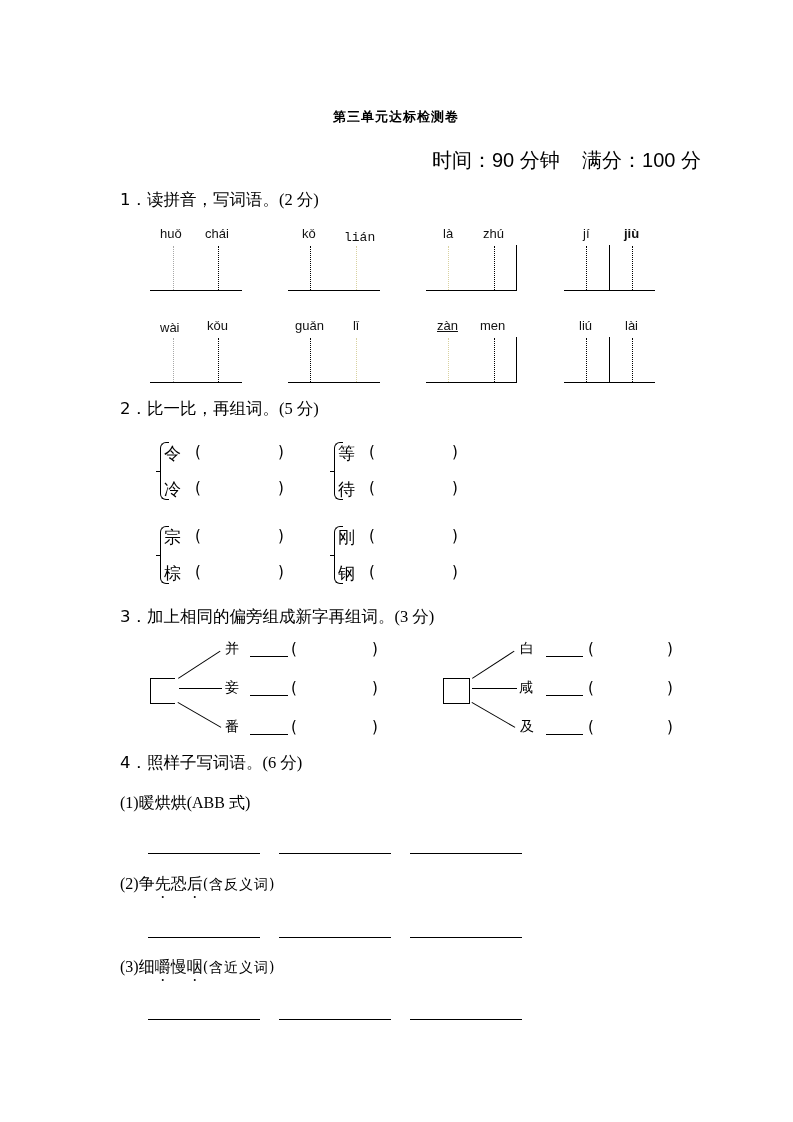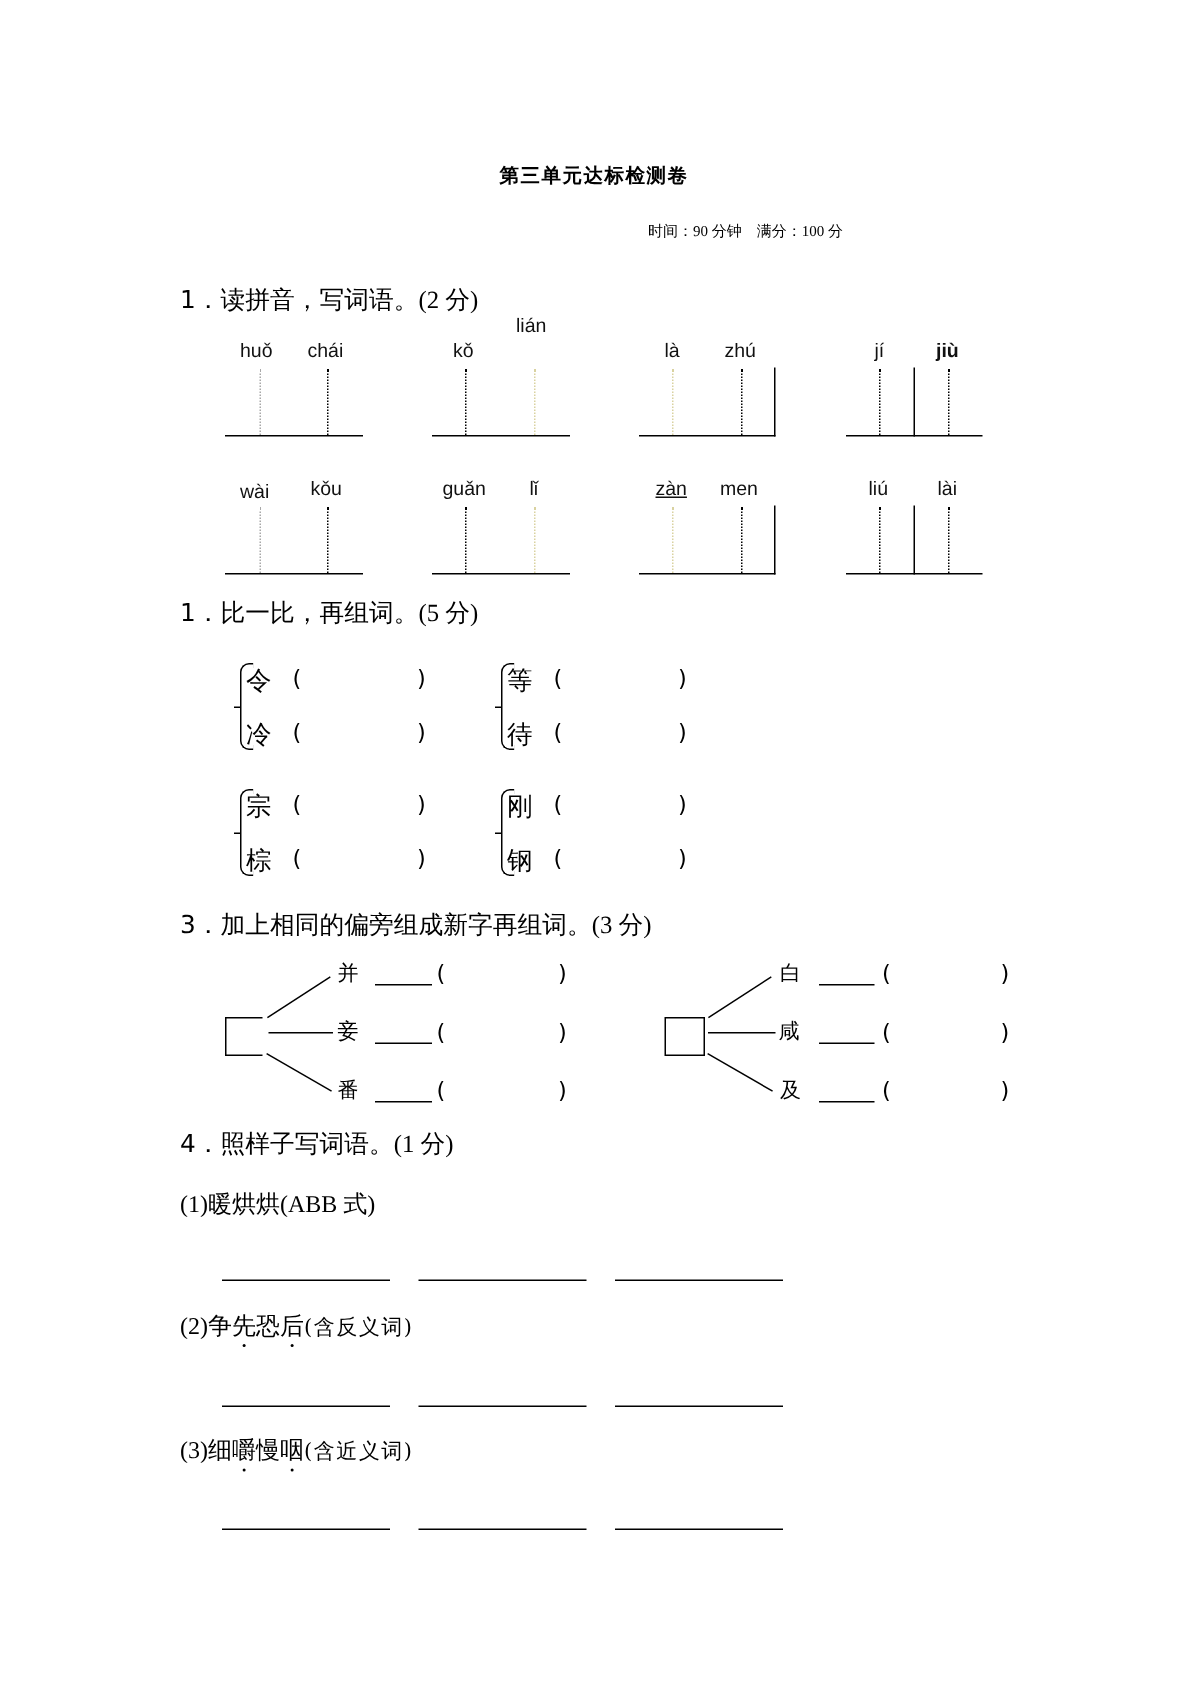--- a/index.html
+++ b/index.html
@@ -1,20 +1,20 @@
 <!DOCTYPE html>
 <html><head>
 <meta charset="utf-8">
 <style>
   html, body { margin: 0; padding: 0; background: #ffffff; }
   body { width: 793px; height: 1122px; position: relative; overflow: hidden;
          font-family: "DejaVu Sans", "Liberation Sans", sans-serif; color: #000; }
   .abs { position: absolute; }
   .title { left: 333px; top: 108px; font-size: 13px; font-weight: bold; letter-spacing: 1px; font-family: "DejaVu Serif", serif; }
-  .meta { left: 432px; top: 147px; font-size: 10px; font-family: Liberation Serif, serif; white-space: pre; }
+  .meta { left: 432px; top: 147px; font-size: 20px; font-family: Liberation Sans, sans-serif; white-space: pre; }
   .qhead { left: 120px; font-size: 16.5px; white-space: pre; }
   .qhead .pts { font-family: "Liberation Serif", serif; }
   .py { font-size: 13px; color: #111; font-family: "Liberation Sans", sans-serif; position: absolute; }
   .base { position: absolute; height: 1.3px; background: #000; }
   .vsolid { position: absolute; width: 1.3px; background: #000; }
   .vdot { position: absolute; width: 0; border-left: 1.3px dotted #000; }
   .vdot.gray { border-left-color: #a8a8a8; }
   .vdot.yel { border-left-color: #d9d2a0; }
   .brace { position: absolute; width: 8px; border: 1.3px solid #000; border-right: none; border-radius: 6px 0 0 6px; }
   .brace:after { content: ""; position: absolute; left: -5px; top: 50%; width: 4px; height: 1.3px; background:#000; }
@@ -42,21 +42,21 @@
 
   <div>
     <span class="py" style="left:160px;top:226px;">huǒ</span>
     <span class="py" style="left:205px;top:226px;">chái</span>
     <div class="vdot gray" style="left:173px;top:246px;height:44px;"></div>
     <div class="vdot" style="left:218px;top:246px;height:44px;"></div>
     <div class="base" style="left:150px;top:290px;width:92px;"></div>
   </div>
   <div>
     <span class="py" style="left:302px;top:226px;">kǒ</span>
-    <span class="py" style="left:344px;top:209px;">lián</span>
+    <span class="py" style="left:344px;top:230px;font-family:Liberation Mono, monospace;">lián</span>
     <div class="vdot" style="left:310px;top:246px;height:44px;"></div>
     <div class="vdot yel" style="left:356px;top:246px;height:44px;"></div>
     <div class="base" style="left:288px;top:290px;width:92px;"></div>
   </div>
   <div>
     <span class="py" style="left:443px;top:226px;">là</span>
     <span class="py" style="left:483px;top:226px;">zhú</span>
     <div class="vdot yel" style="left:448px;top:246px;height:44px;"></div>
     <div class="vdot" style="left:494px;top:246px;height:44px;"></div>
     <div class="vsolid" style="left:516px;top:245px;height:46px;"></div>
@@ -96,21 +96,21 @@
   <div>
     <span class="py" style="left:579px;top:318px;">liú</span>
     <span class="py" style="left:625px;top:318px;">lài</span>
     <div class="vdot" style="left:586px;top:338px;height:44px;"></div>
     <div class="vsolid" style="left:609px;top:337px;height:46px;"></div>
     <div class="vdot" style="left:632px;top:338px;height:44px;"></div>
     <div class="base" style="left:564px;top:382px;width:91px;"></div>
   </div>
 </div>
 
-<div class="abs qhead" style="top:398px;"><span>1．比一比，再组词。</span><span class="pts">(5 分)</span></div>
+<div class="abs qhead" style="top:398px;"><span>2．比一比，再组词。</span><span class="pts">(5 分)</span></div>
 
 <div>
   <div class="brace" style="left:160px;top:442px;height:56px;"></div>
   <span class="ch" style="left:164px;top:442px;">令</span>
   <span class="paren" style="left:195px;top:443px;">(</span>
   <span class="paren" style="left:278px;top:443px;">)</span>
   <span class="ch" style="left:164px;top:478px;">冷</span>
   <span class="paren" style="left:195px;top:479px;">(</span>
   <span class="paren" style="left:278px;top:479px;">)</span>
 </div>
@@ -175,21 +175,21 @@
   <div class="blank" style="left:546px;top:695px;width:37px;"></div>
   <div class="blank" style="left:546px;top:734px;width:37px;"></div>
   <span class="paren" style="left:588px;top:640px;">(</span>
   <span class="paren" style="left:667px;top:640px;">)</span>
   <span class="paren" style="left:588px;top:679px;">(</span>
   <span class="paren" style="left:667px;top:679px;">)</span>
   <span class="paren" style="left:588px;top:718px;">(</span>
   <span class="paren" style="left:667px;top:718px;">)</span>
 </div>
 
-<div class="abs qhead" style="top:752px;"><span>4．照样子写词语。</span><span class="pts">(1 分)</span></div>
+<div class="abs qhead" style="top:752px;"><span>4．照样子写词语。</span><span class="pts">(6 分)</span></div>
 
 <div class="abs sub" style="top:793px;"><span>(1)</span><span class="cn">暖烘烘</span><span>(ABB 式)</span></div>
 <div class="blank" style="left:148px;top:853px;width:112px;"></div>
 <div class="blank" style="left:279px;top:853px;width:112px;"></div>
 <div class="blank" style="left:410px;top:853px;width:112px;"></div>
 
 <div class="abs sub" style="top:874px;"><span>(2)</span><span class="cn"><span>争</span><span class="dotmark">先</span><span>恐</span><span class="dotmark">后</span></span><span class="hint">(含反义词)</span></div>
 <div class="blank" style="left:148px;top:937px;width:112px;"></div>
 <div class="blank" style="left:279px;top:937px;width:112px;"></div>
 <div class="blank" style="left:410px;top:937px;width:112px;"></div>

